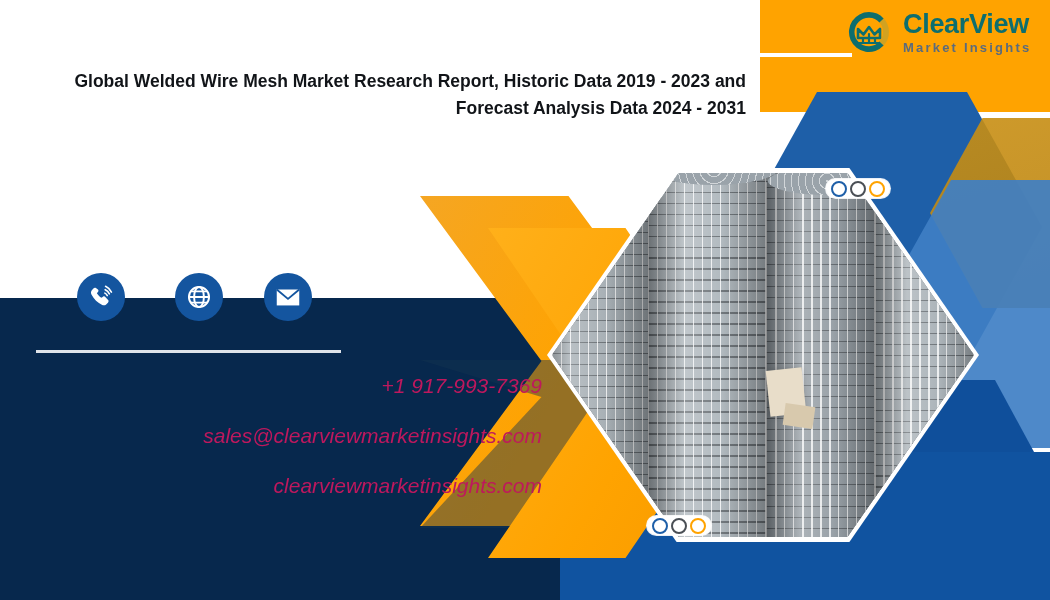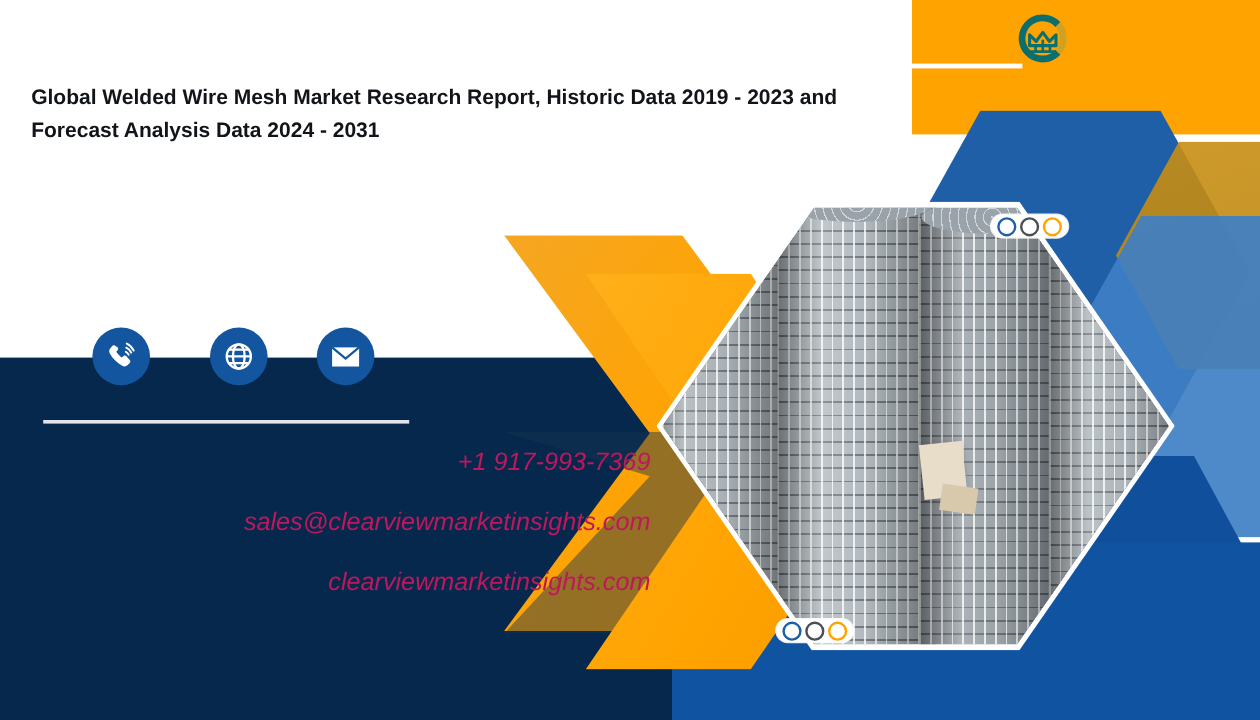--- a/index.html
+++ b/index.html
@@ -115,21 +115,21 @@
   .logo-text{display:flex;flex-direction:column;line-height:1;}
   .logo-name{font-size:27px;font-weight:bold;color:#0d6e6e;letter-spacing:-.3px;}
   .logo-tag{font-size:13px;font-weight:bold;color:#5a6b7d;letter-spacing:2.2px;margin-top:3px;}
 
   
   .rule-logo{position:absolute;left:760px;top:53px;width:92px;height:4px;background:#ffffff;}
 
   
   .title{
     position:absolute;left:26px;top:68px;width:720px;
-    font-size:17.5px;font-weight:bold;color:#111418;line-height:1.55;text-align:left;
+    font-size:17.5px;font-weight:bold;color:#111418;line-height:1.55;text-align:right;
   }
 
   
   .cicon{
     position:absolute;width:48px;height:48px;border-radius:50%;
     background:#14559f;display:flex;align-items:center;justify-content:center;
   }
   .ci-phone{left:77px;top:273px;}
   .ci-web{left:175px;top:273px;}
   .ci-mail{left:264px;top:273px;}
@@ -195,20 +195,24 @@
   <div class="logo">
     <span class="logo-mark">
       <svg viewBox="0 0 52 52" width="52" height="52">
         <path d="M46 26a20 20 0 0 1-6 14.2l-4-4A14.3 14.3 0 0 0 40 26a14.3 14.3 0 0 0-4-10.2l4-4A20 20 0 0 1 46 26z" fill="#c9a227" opacity=".85"></path>
         <path d="M26 6a20 20 0 1 0 14.6 33.6l-4.2-4A14.3 14.3 0 1 1 36.4 16.4l4.2-4A19.9 19.9 0 0 0 26 6z" fill="#0d6e6e"></path>
         <path d="M15 32V23l5.5 5.5L26 21l5.5 7.5L37 23v9z" fill="none" stroke="#0d6e6e" stroke-width="2.6" stroke-linejoin="round"></path>
         <path d="M20 32v5M26 28v9M32 32v5" stroke="#0d6e6e" stroke-width="2.2" stroke-linecap="round"></path>
         <path d="M16 37h20" stroke="#0d6e6e" stroke-width="2.2" stroke-linecap="round"></path>
       </svg>
     </span>
+    <span class="logo-text">
+      <span class="logo-name">ClearView</span>
+      <span class="logo-tag">Market Insights</span>
+    </span>
   </div>
   <div class="rule-logo"></div>
 
   <div class="title">Global Welded Wire Mesh Market Research Report, Historic Data 2019 - 2023 and Forecast Analysis Data 2024 - 2031</div>
 
   <div class="cicon ci-phone">
     <svg viewBox="0 0 32 32" width="30" height="30">
       <path d="M10.6 6.5c-.9-.6-2-.4-2.7.4l-1.7 2c-1 1.2-1.2 2.9-.4 4.3 2.6 4.9 6.6 8.8 11.5 11.3 1.4.7 3.1.5 4.2-.6l1.9-1.8c.8-.8.9-2 .2-2.8l-3-3.4c-.6-.7-1.7-.8-2.5-.2l-1.6 1.2c-2-1.3-3.7-3-4.9-5l1.3-1.6c.6-.8.5-1.8-.2-2.4z" fill="#ffffff"></path>
       <path d="M20.5 8.2a9.4 9.4 0 0 1 4.4 4.4" fill="none" stroke="#ffffff" stroke-width="1.7" stroke-linecap="round"></path>
       <path d="M20.1 11.9a5.6 5.6 0 0 1 2.6 2.6" fill="none" stroke="#ffffff" stroke-width="1.7" stroke-linecap="round"></path>

